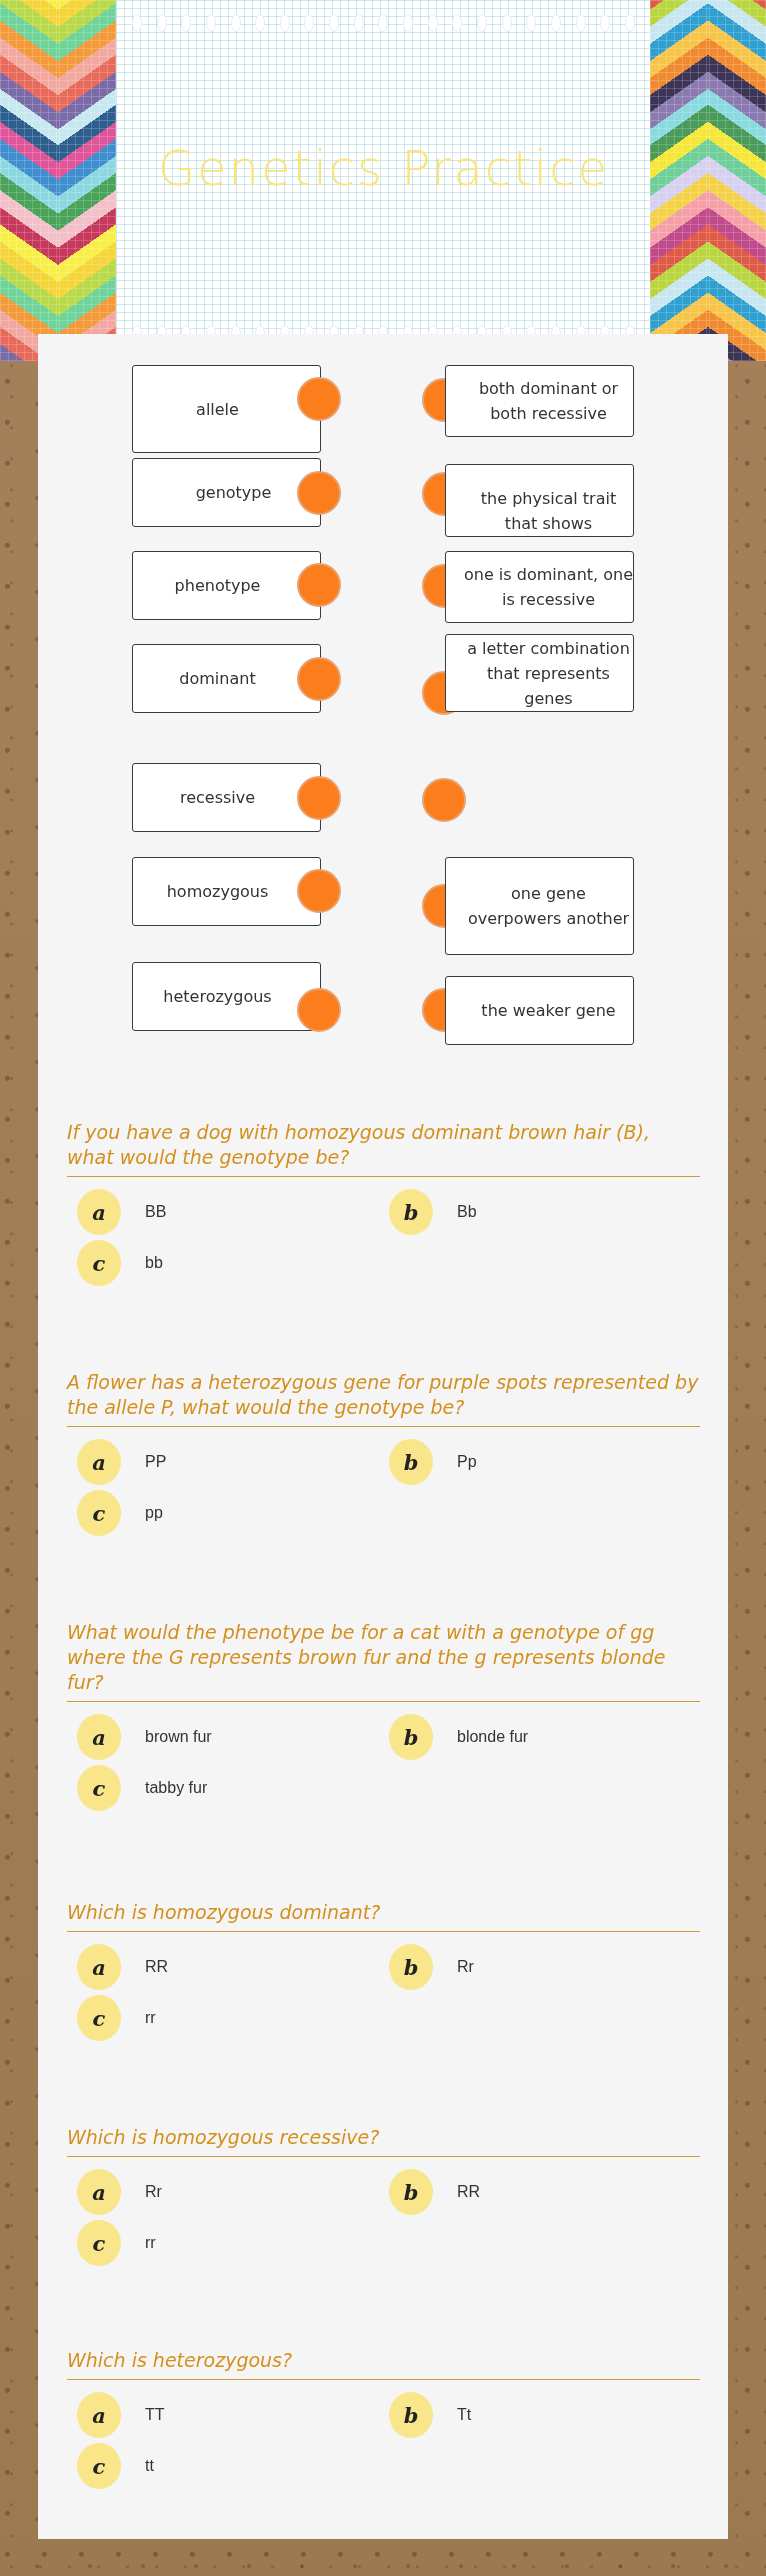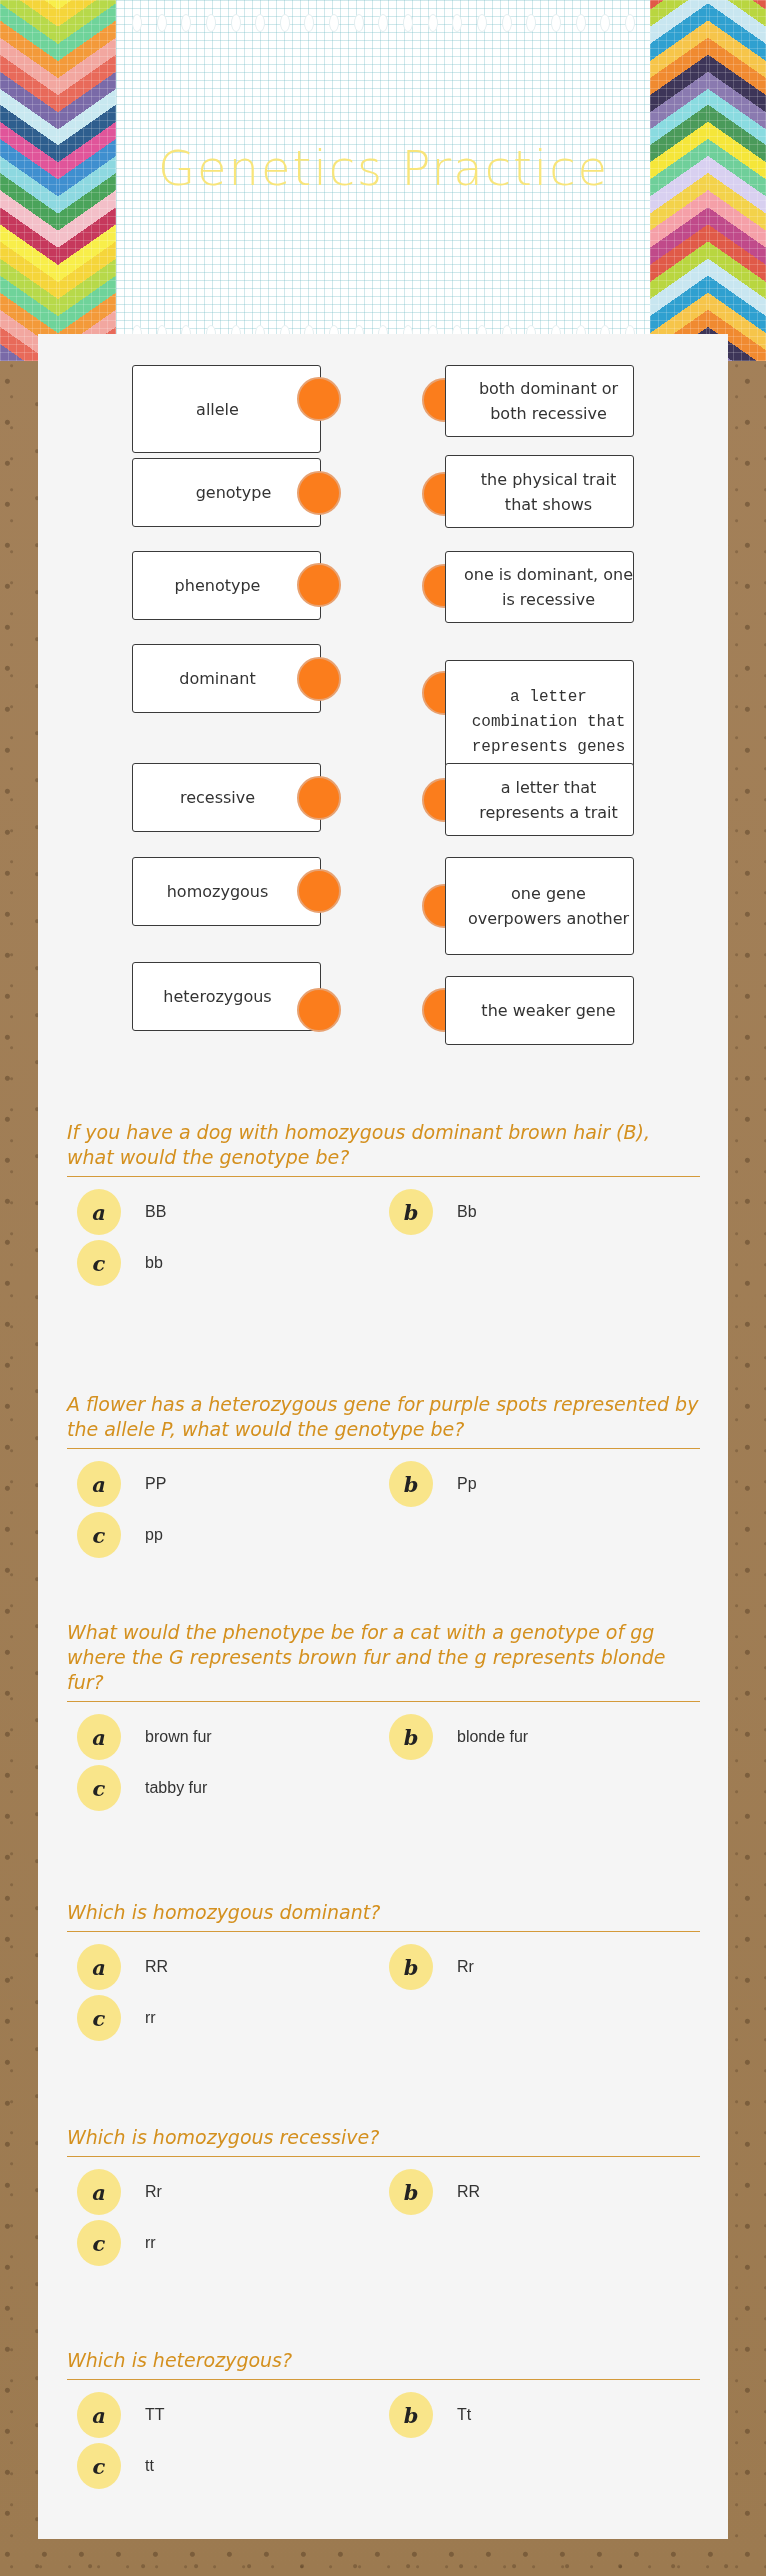--- a/index.html
+++ b/index.html
@@ -164,50 +164,47 @@
     <div class="dot" style="left:384px;top:44px;"></div>
     <div class="mbox right" style="top:31px;height:72px;">
         <span>both dominant or both recessive</span>
       </div>
 
     <div class="mbox left" style="top:124px;height:69px;padding-left:32px;">
         <span>genotype</span>
       </div>
     <div class="dot" style="left:259px;top:137px;"></div>
     <div class="dot" style="left:384px;top:138px;"></div>
-    <div class="mbox right" style="top:121px;height:73px;">
+    <div class="mbox right" style="top:130px;height:73px;align-items:flex-end;">
         <span>the physical trait that shows</span>
       </div>
 
     <div class="mbox left" style="top:217px;height:69px;">
         <span>phenotype</span>
       </div>
     <div class="dot" style="left:259px;top:229px;"></div>
     <div class="dot" style="left:384px;top:230px;"></div>
     <div class="mbox right" style="top:217px;height:72px;">
         <span>one is dominant, one is recessive</span>
       </div>
 
     <div class="mbox left" style="top:310px;height:69px;">
         <span>dominant</span>
       </div>
     <div class="dot" style="left:259px;top:323px;"></div>
     <div class="dot" style="left:384px;top:337px;"></div>
-    <div class="mbox right" style="top:326px;height:124px;font-family:Liberation Mono, monospace;">
+    <div class="mbox right" style="top:300px;height:78px;">
         <span>a letter combination that represents genes</span>
       </div>
 
     <div class="mbox left" style="top:429px;height:69px;">
         <span>recessive</span>
       </div>
     <div class="dot" style="left:259px;top:442px;"></div>
     <div class="dot" style="left:384px;top:444px;"></div>
-    <div class="mbox right" style="top:429px;height:73px;">
-        <span>a letter that represents a trait</span>
-      </div>
 
     <div class="mbox left" style="top:523px;height:69px;">
         <span>homozygous</span>
       </div>
     <div class="dot" style="left:259px;top:535px;"></div>
     <div class="dot" style="left:384px;top:550px;"></div>
     <div class="mbox right" style="top:523px;height:98px;">
         <span>one gene overpowers another</span>
       </div>
 
@@ -232,21 +229,21 @@
           <span class="badge">b</span>
           <span class="otext">Bb</span>
         </div>
       <div class="opt" style="left:10px;top:51px;">
           <span class="badge">c</span>
           <span class="otext">bb</span>
         </div>
     </div>
   </div>
 
-  <div class="quiz" style="top:1036px;margin-top:22px;">
+  <div class="quiz" style="top:1036px;">
     <div class="q-text">A flower has a heterozygous gene for purple spots represented by the allele P, what would the genotype be?</div>
     <div class="options">
       <div class="opt" style="left:10px;top:0;">
           <span class="badge">a</span>
           <span class="otext">PP</span>
         </div>
       <div class="opt" style="left:322px;top:0;">
           <span class="badge">b</span>
           <span class="otext">Pp</span>
         </div>

